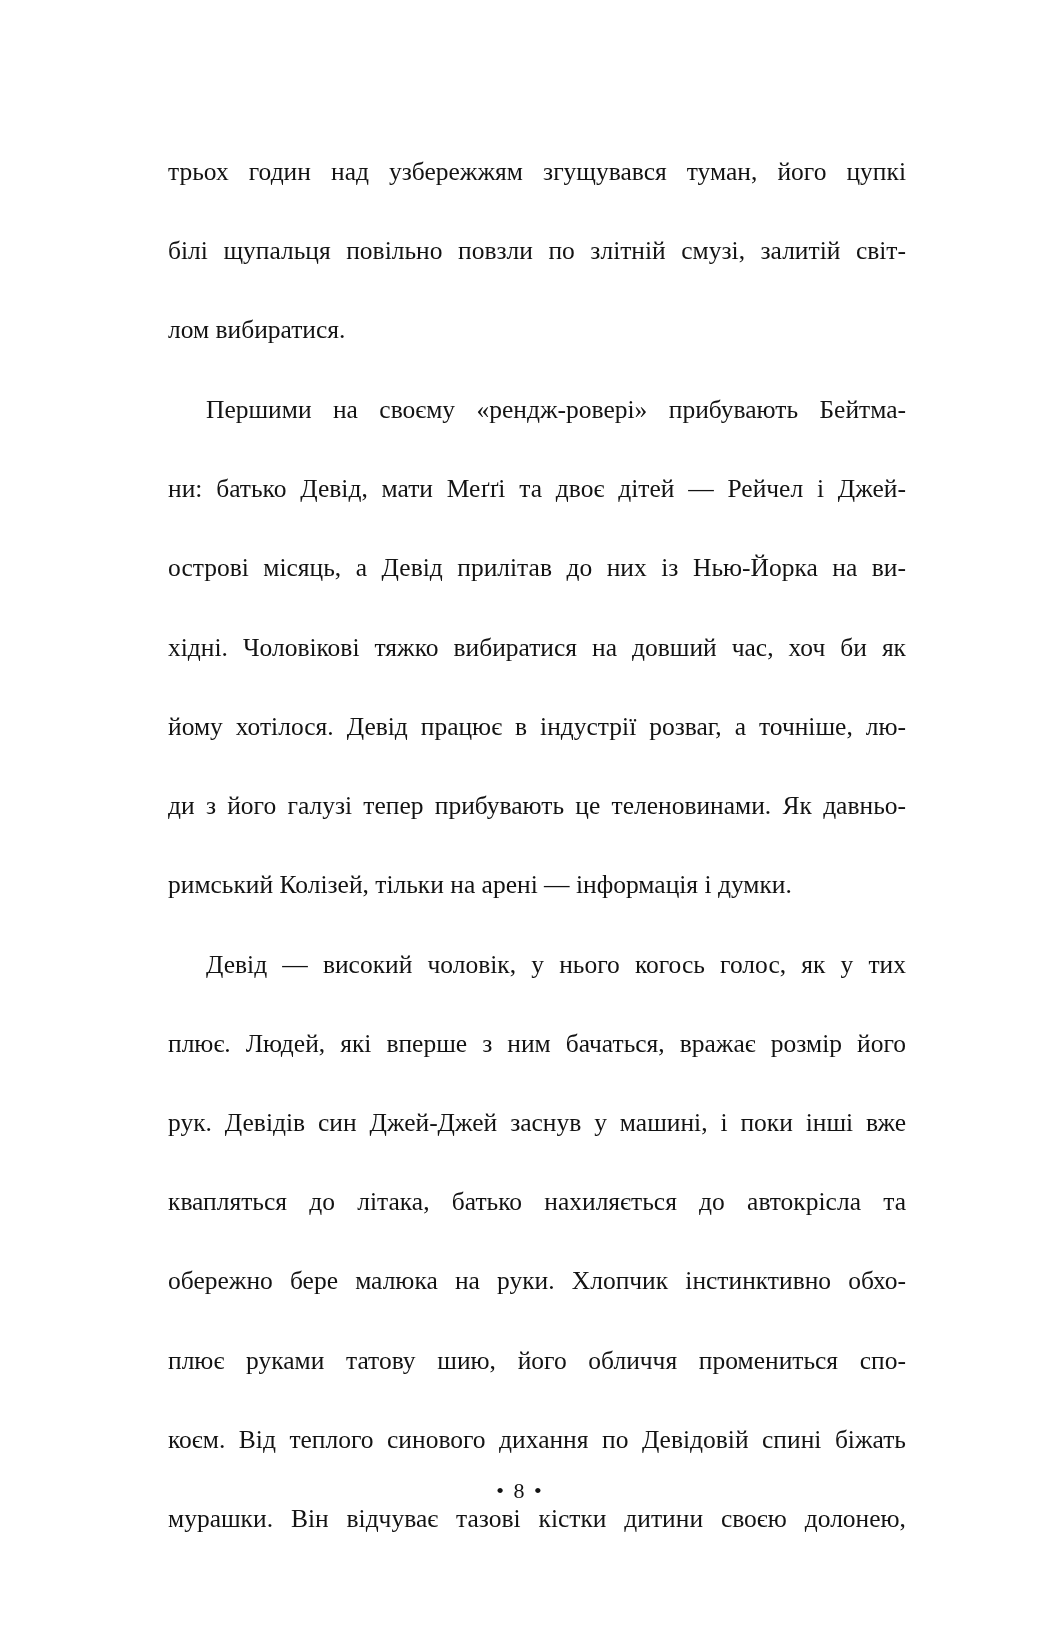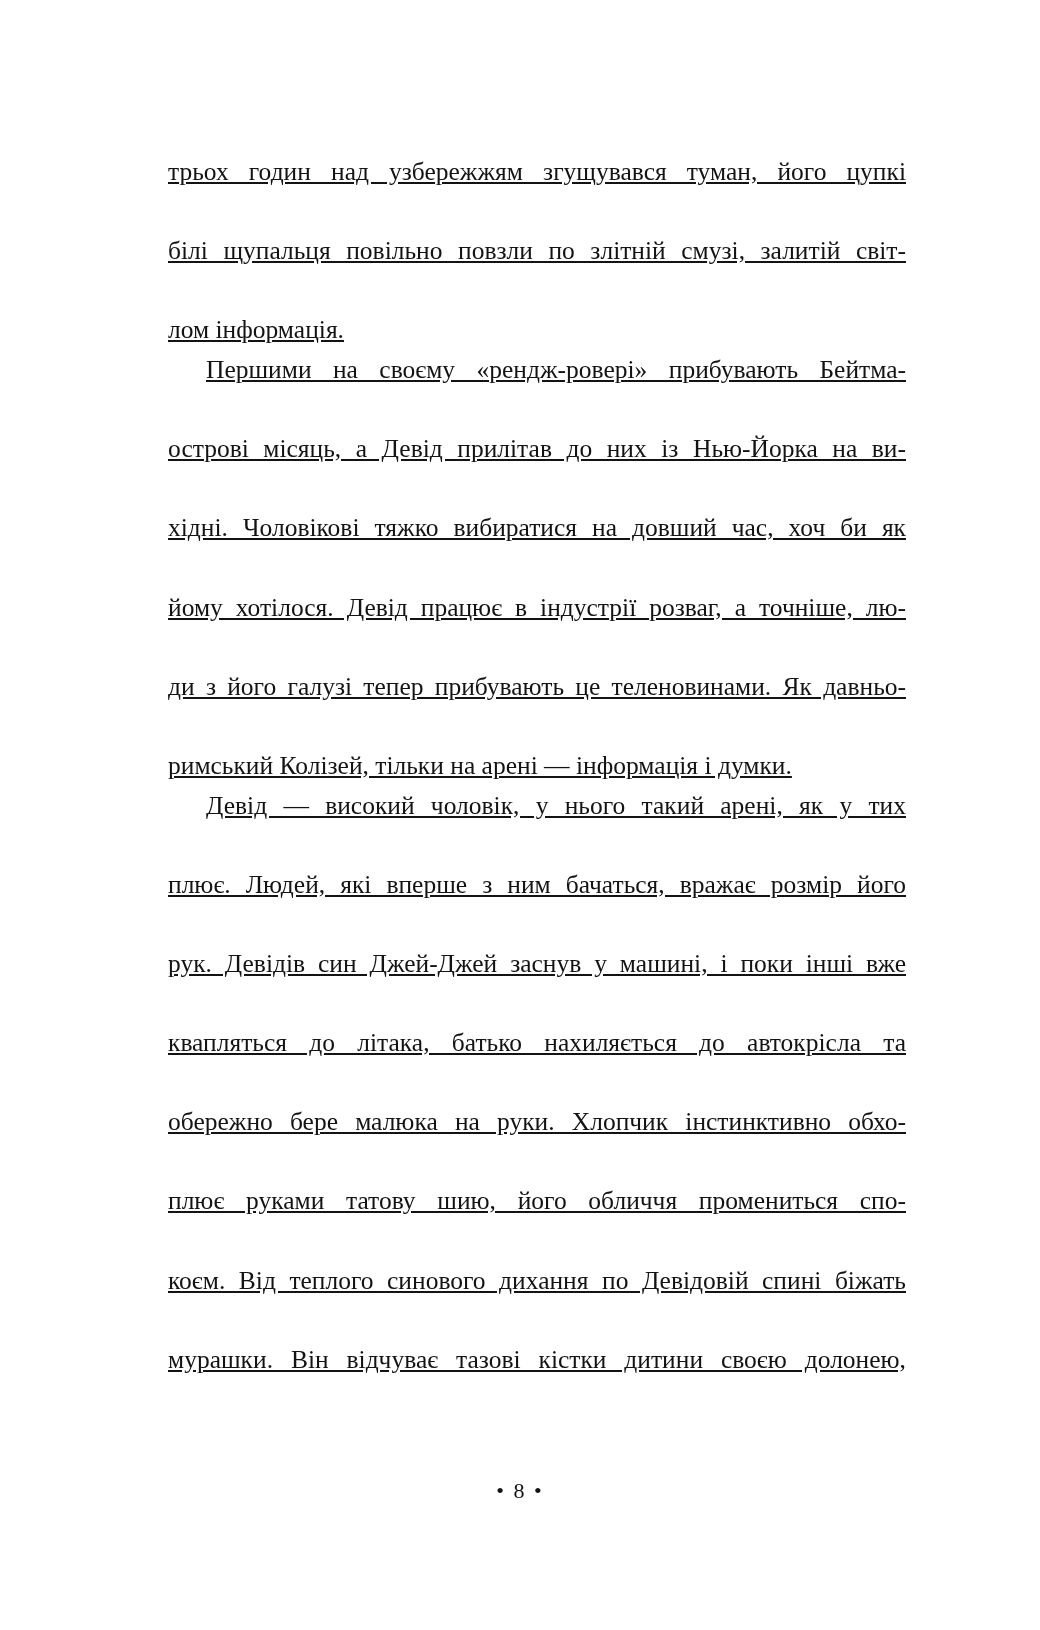--- a/index.html
+++ b/index.html
@@ -36,36 +36,36 @@
     margin: 0;
     text-align: justify;
     text-indent: 0;
   }
 
   
   .line {
     display: block;
     text-align: justify;
     white-space: pre-wrap;
-    text-decoration: underline;
   }
 
   .line::after {
     content: "";
     display: inline-block;
     width: 100%;
     height: 0;
   }
 
   .line.last::after {
     content: none;
   }
 
   .line.indent {
     text-indent: 38px;
+    margin-top: 40px;
   }
 
   .folio {
     position: absolute;
     left: 0;
     top: 1478px;
     width: 1040px;
     text-align: center;
     font-family: "Liberation Serif", "DejaVu Serif", serif;
     font-size: 22px;
@@ -76,34 +76,35 @@
 </head>
 <body>
 
 <div class="page">
 
   <div class="text-block">
 
     <p class="para">
       <span class="line">трьох годин над узбережжям згущувався туман, його цупкі</span>
       <span class="line">білі щупальця повільно повзли по злітній смузі, залитій світ-</span>
-      <span class="line last">лом інформація.</span>
+      <span class="line last">лом вибиратися.</span>
     </p>
 
     <p class="para">
       <span class="line indent">Першими на своєму «рендж-ровері» прибувають Бейтма-</span>
+      <span class="line">ни: батько Девід, мати Меґґі та двоє дітей — Рейчел і Джей-</span>
       <span class="line">острові місяць, а Девід прилітав до них із Нью-Йорка на ви-</span>
       <span class="line">хідні. Чоловікові тяжко вибиратися на довший час, хоч би як</span>
       <span class="line">йому хотілося. Девід працює в індустрії розваг, а точніше, лю-</span>
       <span class="line">ди з його галузі тепер прибувають це теленовинами. Як давньо-</span>
       <span class="line last">римський Колізей, тільки на арені — інформація і думки.</span>
     </p>
 
     <p class="para">
-      <span class="line indent">Девід — високий чоловік, у нього такий арені, як у тих</span>
+      <span class="line indent">Девід — високий чоловік, у нього когось голос, як у тих</span>
       <span class="line">плює. Людей, які вперше з ним бачаться, вражає розмір його</span>
       <span class="line">рук. Девідів син Джей-Джей заснув у машині, і поки інші вже</span>
       <span class="line">квапляться до літака, батько нахиляється до автокрісла та</span>
       <span class="line">обережно бере малюка на руки. Хлопчик інстинктивно обхо-</span>
       <span class="line">плює руками татову шию, його обличчя промениться спо-</span>
       <span class="line">коєм. Від теплого синового дихання по Девідовій спині біжать</span>
       <span class="line">мурашки. Він відчуває тазові кістки дитини своєю долонею,</span>
 
     </p>
 

